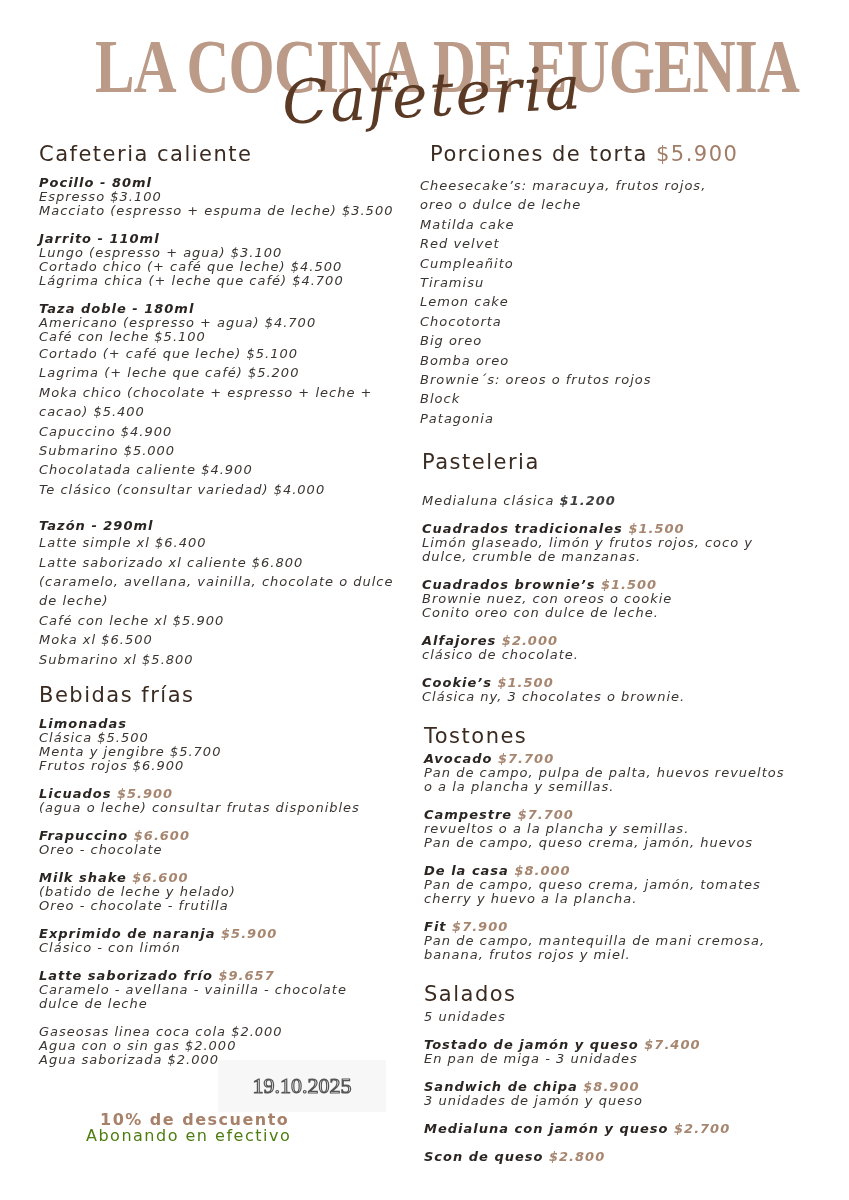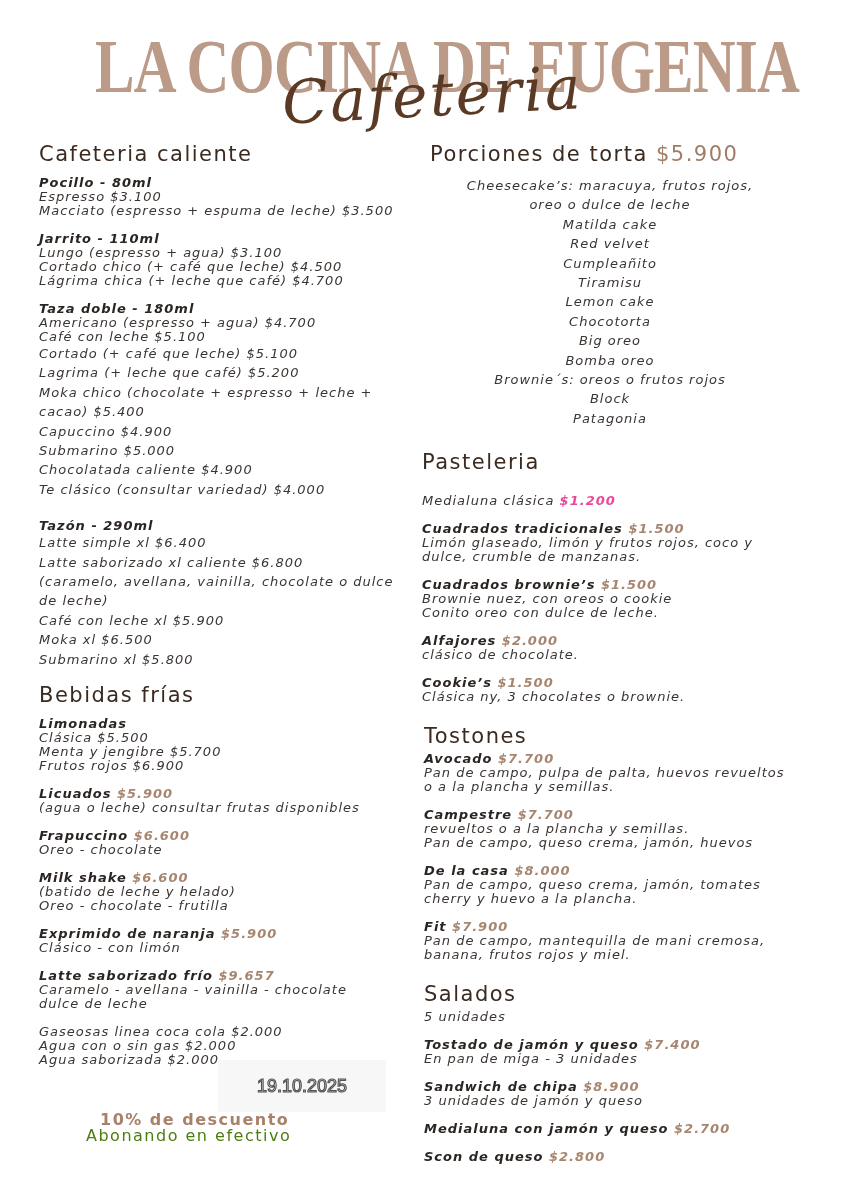--- a/index.html
+++ b/index.html
@@ -25,28 +25,28 @@
     .sec-title {
       font-family: "DejaVu Sans", sans-serif; font-weight: normal; color: #3a2a20;
       font-size: 21px; letter-spacing: 1.5px; margin: 0 0 10px 0;
     }
     .sec-title .price { color: #a17c66; }
     .group { margin-bottom: 14px; }
     .g-title { font-style: italic; font-weight: bold; font-size: 13px; letter-spacing: 1px; color: #2b2522; line-height: 14px; }
     .g-title .price { color: #a78670; }
     .line { font-style: italic; font-size: 13px; letter-spacing: 1px; color: #3b3532; line-height: 14px; }
     .line.sp { line-height: 19.4px; }
-    .center { text-align: center; }
+    .center { }
     .centered-list .line { line-height: 19.4px; }
     .date-box {
       position: absolute; left: 218px; top: 1060px; width: 168px; height: 52px;
       background: #f7f7f7; display: flex; align-items: center; justify-content: center;
     }
     .date-text {
-      font-family: Liberation Sans, sans-serif; font-size: 18px; color: #ffffff;
+      font-family: Liberation Serif, serif; font-size: 22px; color: #ffffff;
       -webkit-text-stroke: 1.2px #555; letter-spacing: 0px;
     }
     .promo-title {
       position: absolute; left: 100px; top: 1110px; font-weight: bold; font-size: 16px;
       color: #a7816a; letter-spacing: 1.5px;
     }
     .promo-sub {
       position: absolute; left: 86px; top: 1126px; font-size: 16px; color: #4d7c0f; letter-spacing: 1.5px;
     }
   </style>
@@ -168,21 +168,21 @@
       <div class="line">Bomba oreo</div>
       <div class="line">Brownie´s: oreos o frutos rojos</div>
       <div class="line">Block</div>
       <div class="line">Patagonia</div>
     </div>
   </div>
 
   <div style="margin-left:2px">
     <div class="sec-title" style="margin-bottom:20px">Pasteleria</div>
     <div class="group">
-      <div class="line"><span>Medialuna clásica</span> <span class="price" style="color:#ec4899;font-weight:bold">$1.200</span></div>
+      <div class="line"><span>Medialuna clásica</span> <span class="price" style="color:#404040;font-weight:bold">$1.200</span></div>
     </div>
     <div class="group">
       <div class="g-title"><span>Cuadrados tradicionales</span> <span class="price">$1.500</span></div>
       <div class="line">Limón glaseado, limón y frutos rojos, coco y</div>
       <div class="line">dulce, crumble de manzanas.</div>
     </div>
     <div class="group">
       <div class="g-title"><span>Cuadrados brownie’s</span> <span class="price">$1.500</span></div>
       <div class="line">Brownie nuez, con oreos o cookie</div>
       <div class="line">Conito oreo con dulce de leche.</div>

